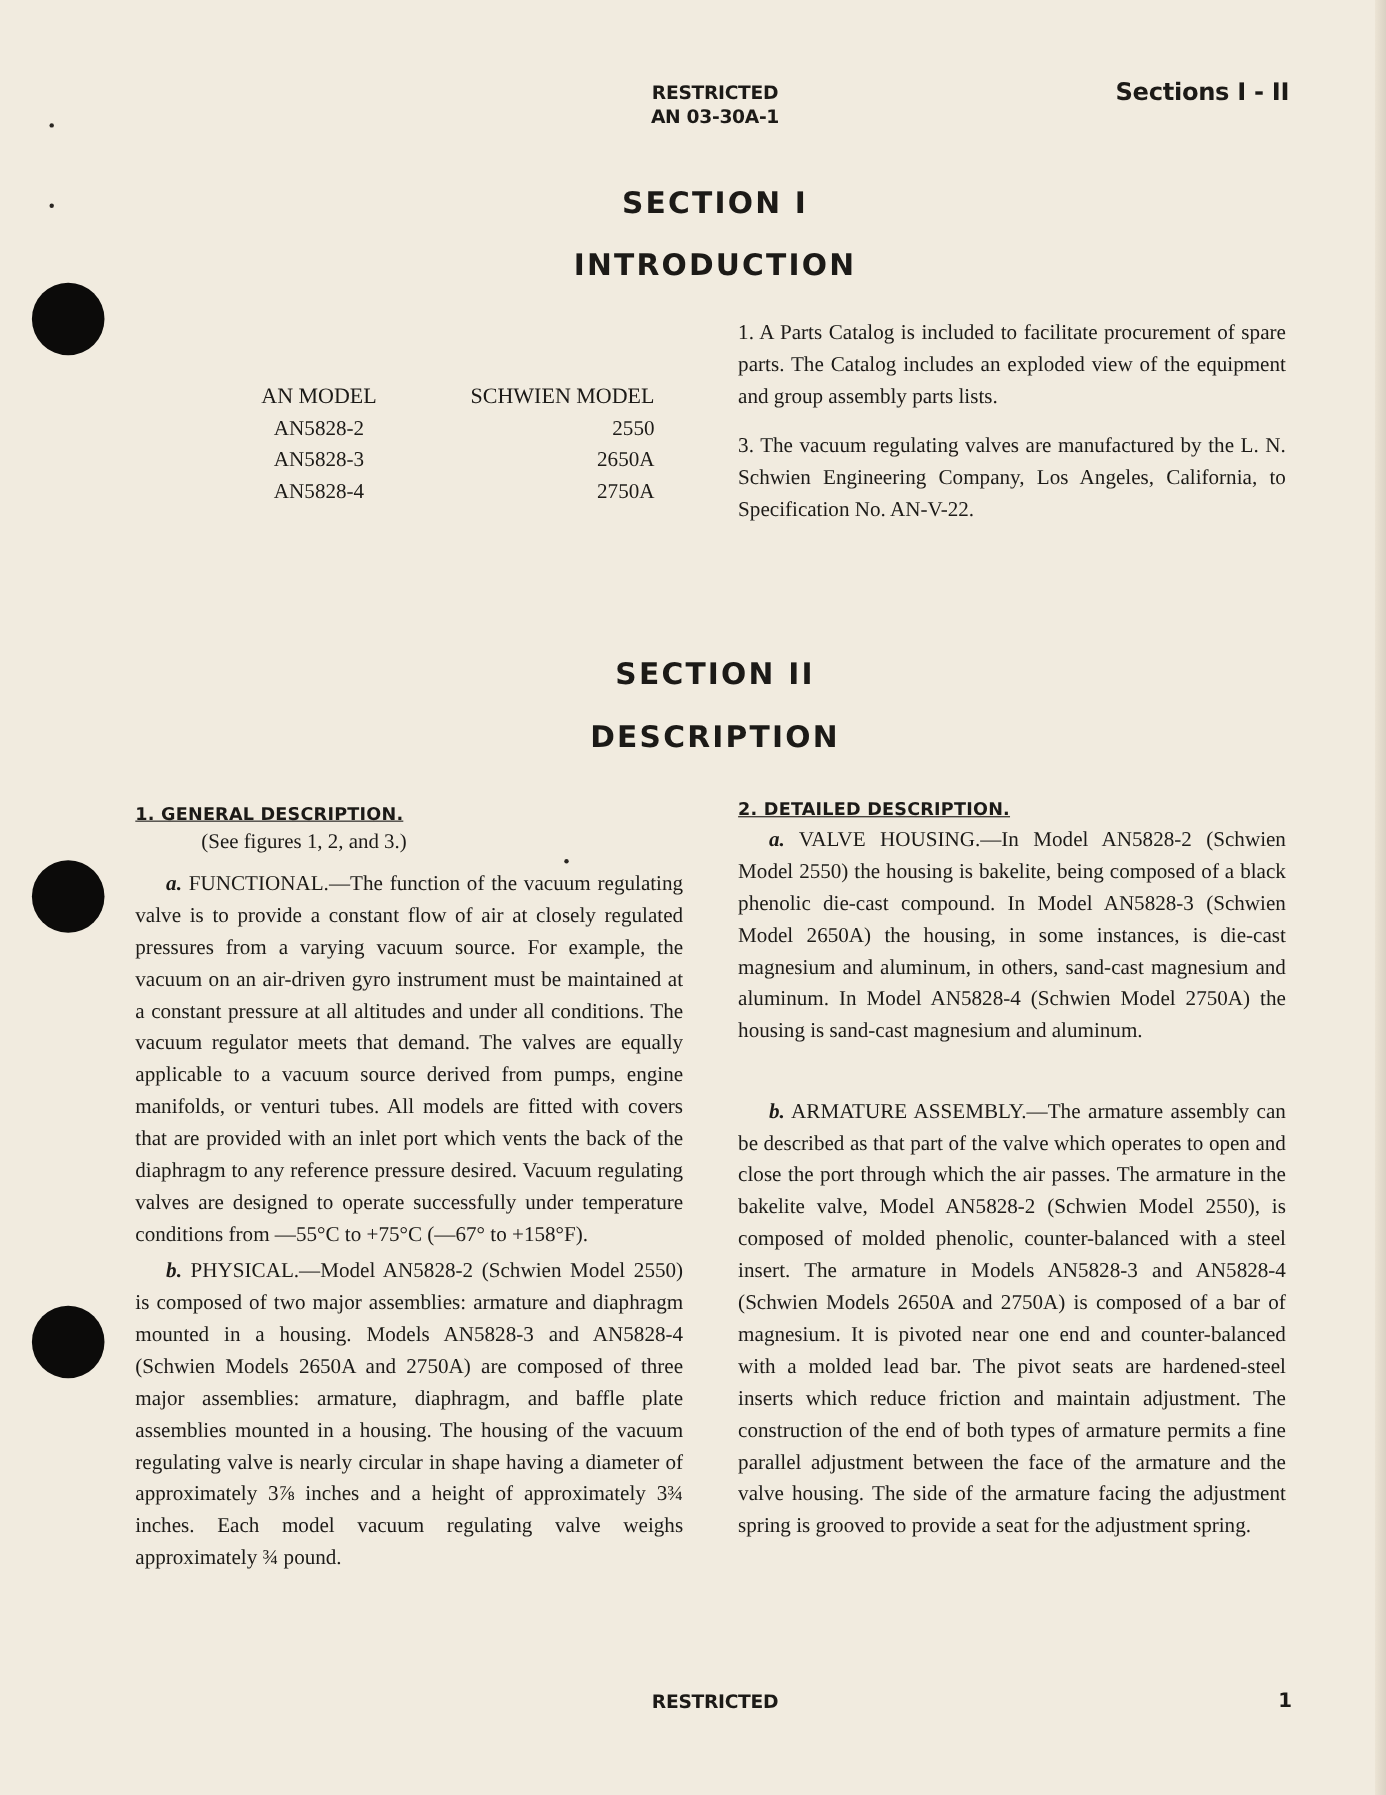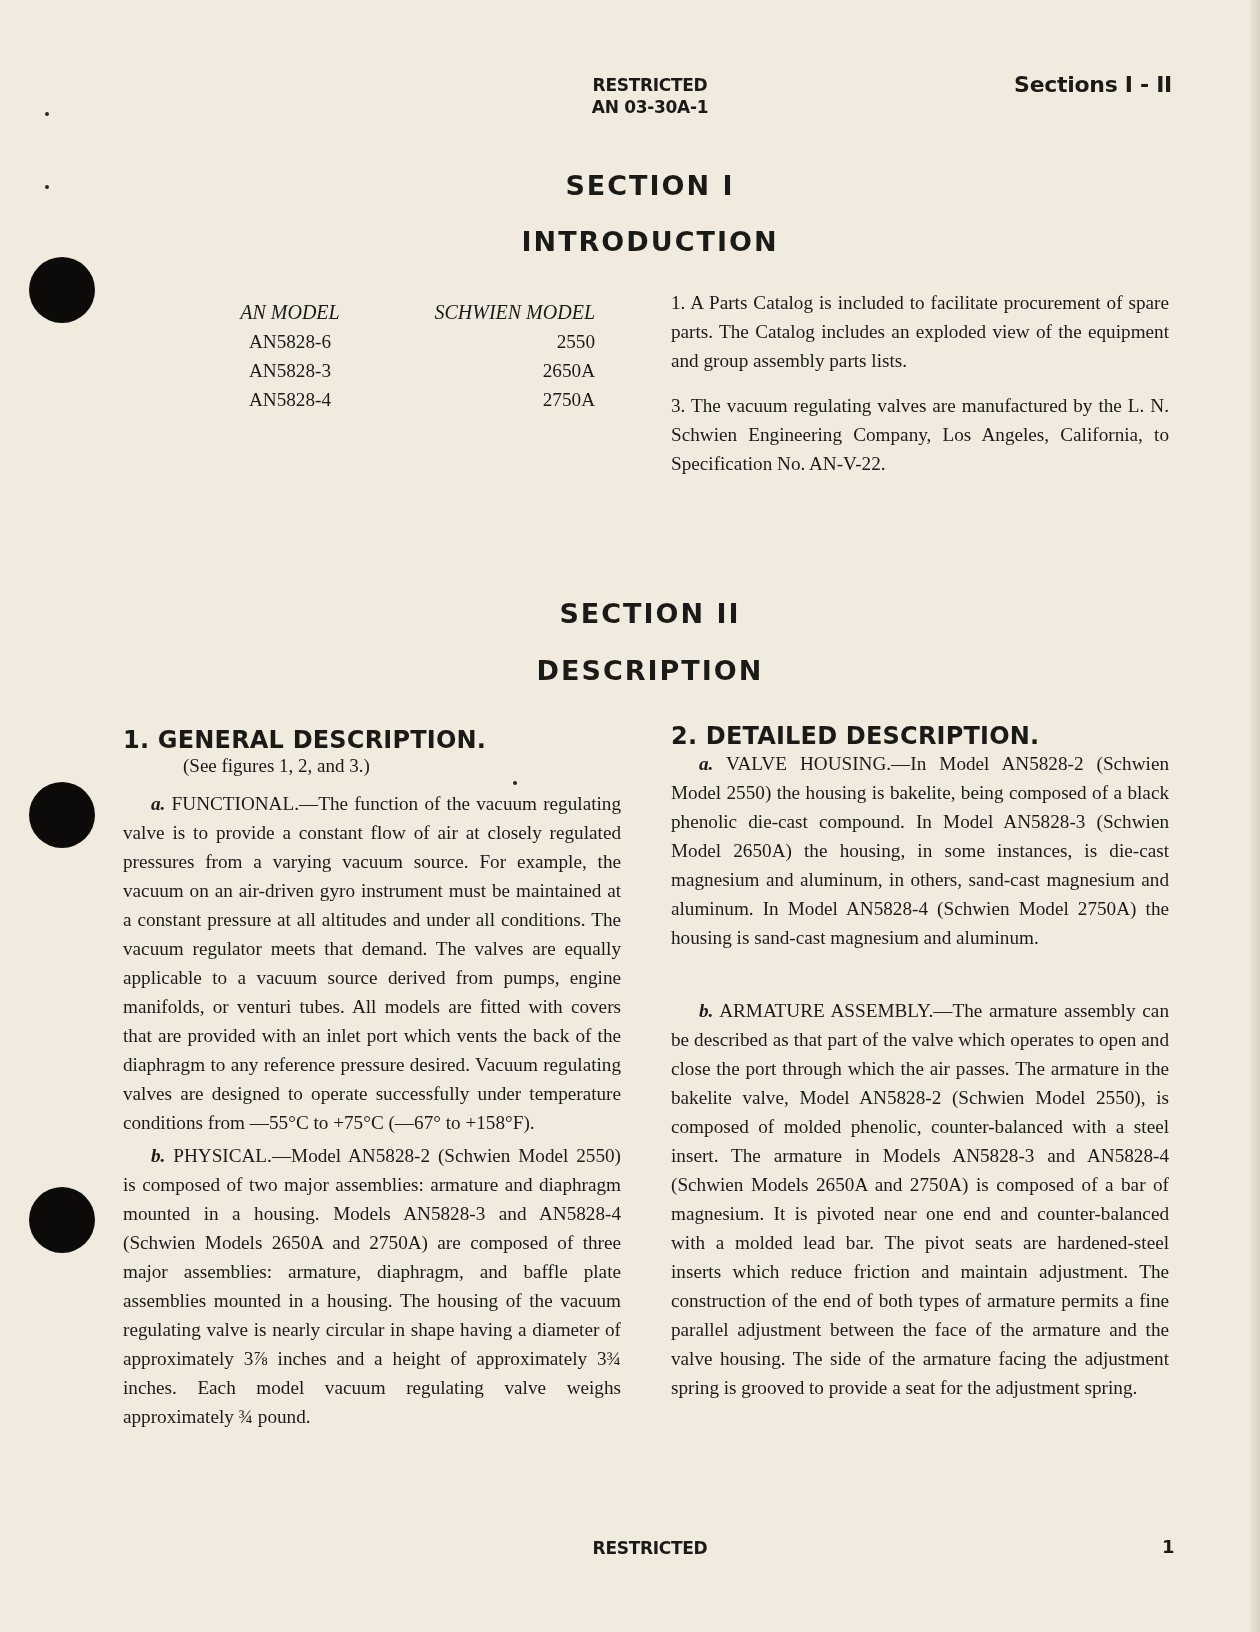--- a/index.html
+++ b/index.html
@@ -12,24 +12,24 @@
   .page-edge { position: absolute; top: 0; bottom: 0; right: 0; width: 10px; background: linear-gradient(to right, #ece4d5, #d9d1c3); }
   .punch { position: absolute; width: 66px; height: 66px; border-radius: 50%; background: #0c0b0a; left: 29px; }
   .speck { position: absolute; width: 4px; height: 4px; border-radius: 50%; background: #2a2622; }
   .sans { font-family: "DejaVu Sans", "Liberation Sans", sans-serif; font-weight: bold; }
   .hdr-center { position: absolute; left: 560px; width: 180px; text-align: center; top: 74px; font-size: 17px; line-height: 22px; letter-spacing: -0.3px; }
   .hdr-right { position: absolute; right: 88px; top: 72px; font-size: 22px; letter-spacing: -0.3px; }
   .sec-title { position: absolute; left: 0; width: 1300px; text-align: center; font-size: 27px; letter-spacing: 2px; }
   .col { position: absolute; width: 498px; font-size: 19.2px; line-height: 29px; text-align: justify; }
   .col p { margin: 0; text-indent: 0; }
   .ind { text-indent: 28px !important; }
-  .sub-head { font-size: 24px; line-height: 26px; letter-spacing: 0.2px; }
+  .sub-head { font-size: 16px; line-height: 26px; letter-spacing: 0.2px; text-decoration: underline; }
   .see { padding-left: 60px; font-size: 19px; line-height: 26px; margin-bottom: 10px; }
   .models { display: grid; grid-template-columns: 210px 200px; margin-left: 62px; margin-top: 6px; }
-  .models .h { font-style: italic; font-size: 20px; }
+  .models .h { font-size: 20px; margin-top: 48px; }
   .models .c2 { padding-left: 8px; text-align: right; }
   .models .c1 { text-align: center; }
   i.lbl { font-style: italic; font-weight: bold; }
   .footer { position: absolute; top: 1538px; left: 560px; width: 180px; text-align: center; font-size: 17px; letter-spacing: -0.3px; }
   .pgnum { position: absolute; top: 1536px; left: 1162px; font-size: 18px; }
   .gap { height: 16px; }
 </style>
 </head>
 <body>
 
@@ -48,21 +48,21 @@
 </div>
 <div class="hdr-right sans">Sections I - II</div>
 
 <div class="sec-title sans" style="top:170px">SECTION I</div>
 <div class="sec-title sans" style="top:226px">INTRODUCTION</div>
 
 <div class="col" style="left:123px; top:292px">
   <div class="models">
     <div class="h c1">AN MODEL</div>
     <div class="h c2">SCHWIEN MODEL</div>
-    <div class="c1">AN5828-6</div>
+    <div class="c1">AN5828-2</div>
     <div class="c2">2550</div>
     <div class="c1">AN5828-3</div>
     <div class="c2">2650A</div>
     <div class="c1">AN5828-4</div>
     <div class="c2">2750A</div>
   </div>
 </div>
 
 <div class="col" style="left:671px; top:288px">
   <p>1. A Parts Catalog is included to facilitate procurement of spare parts. The Catalog includes an exploded view of the equipment and group assembly parts lists.</p>

